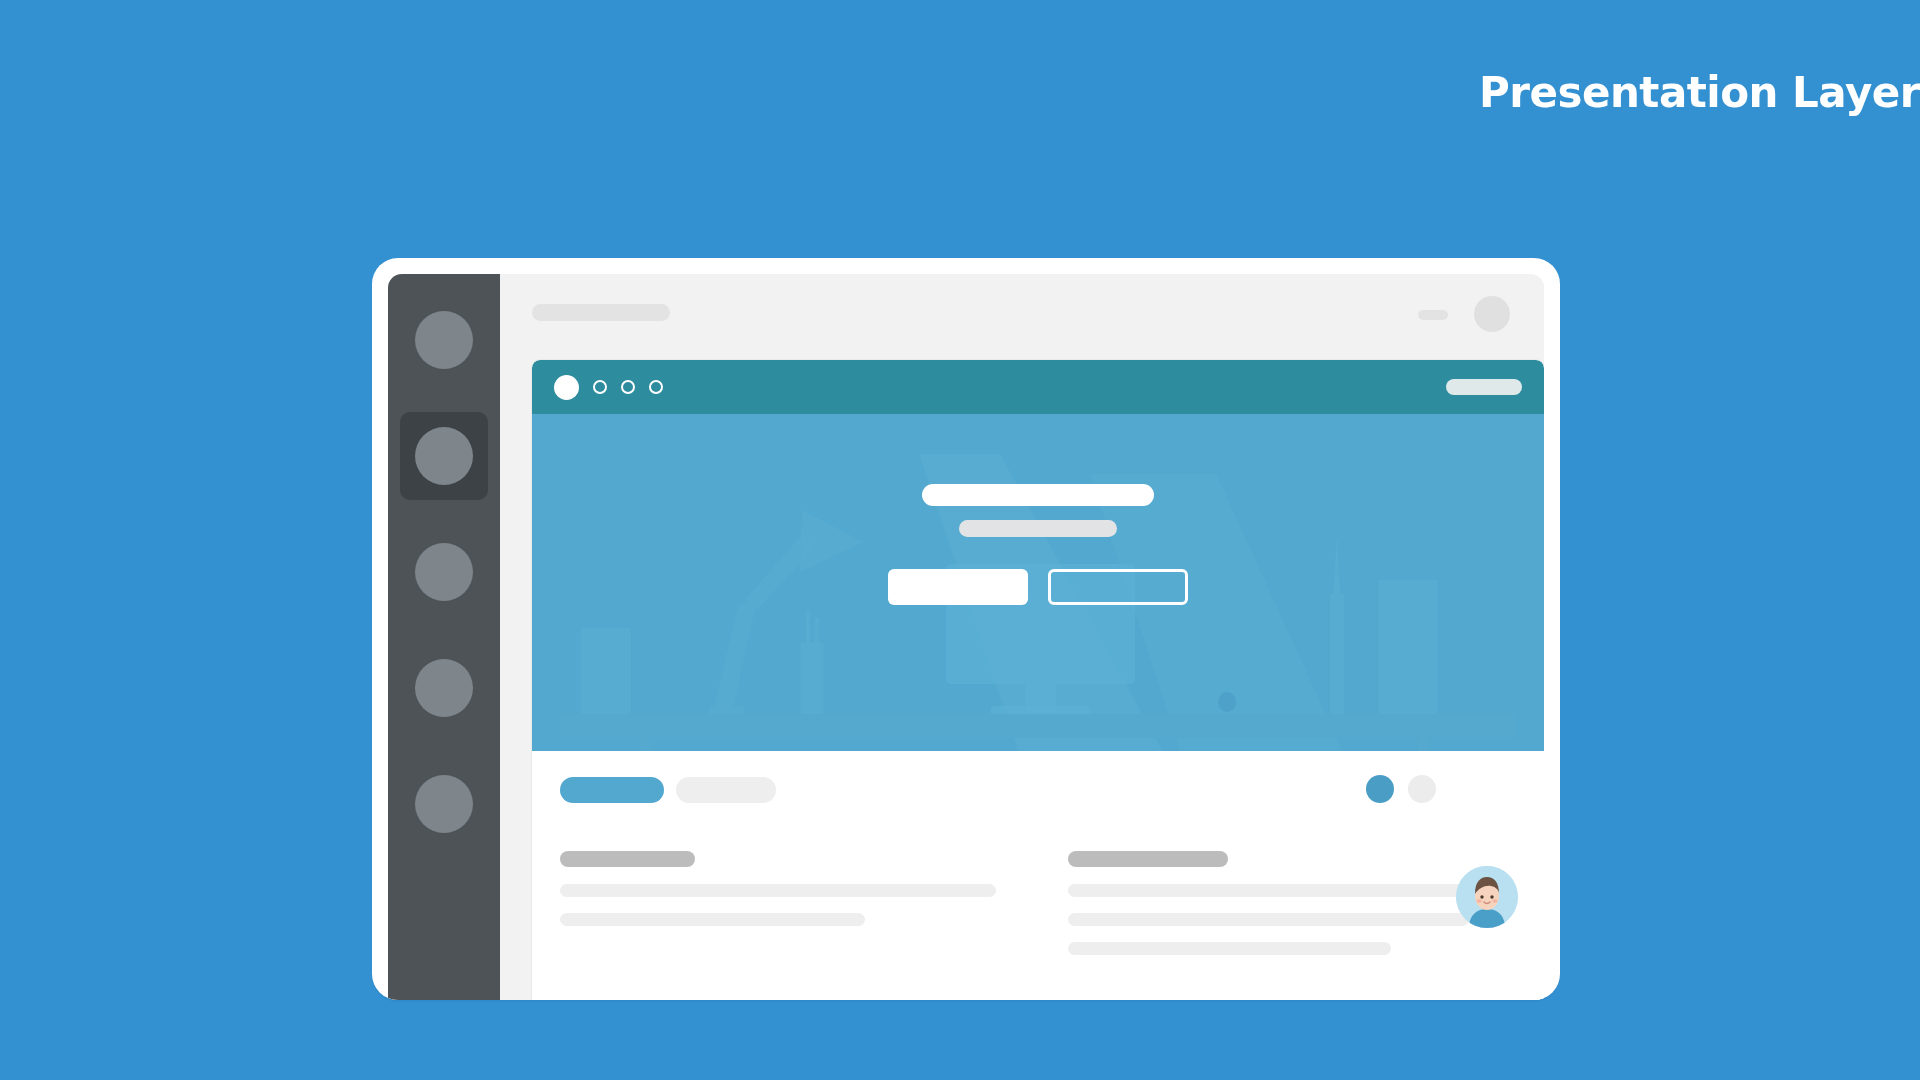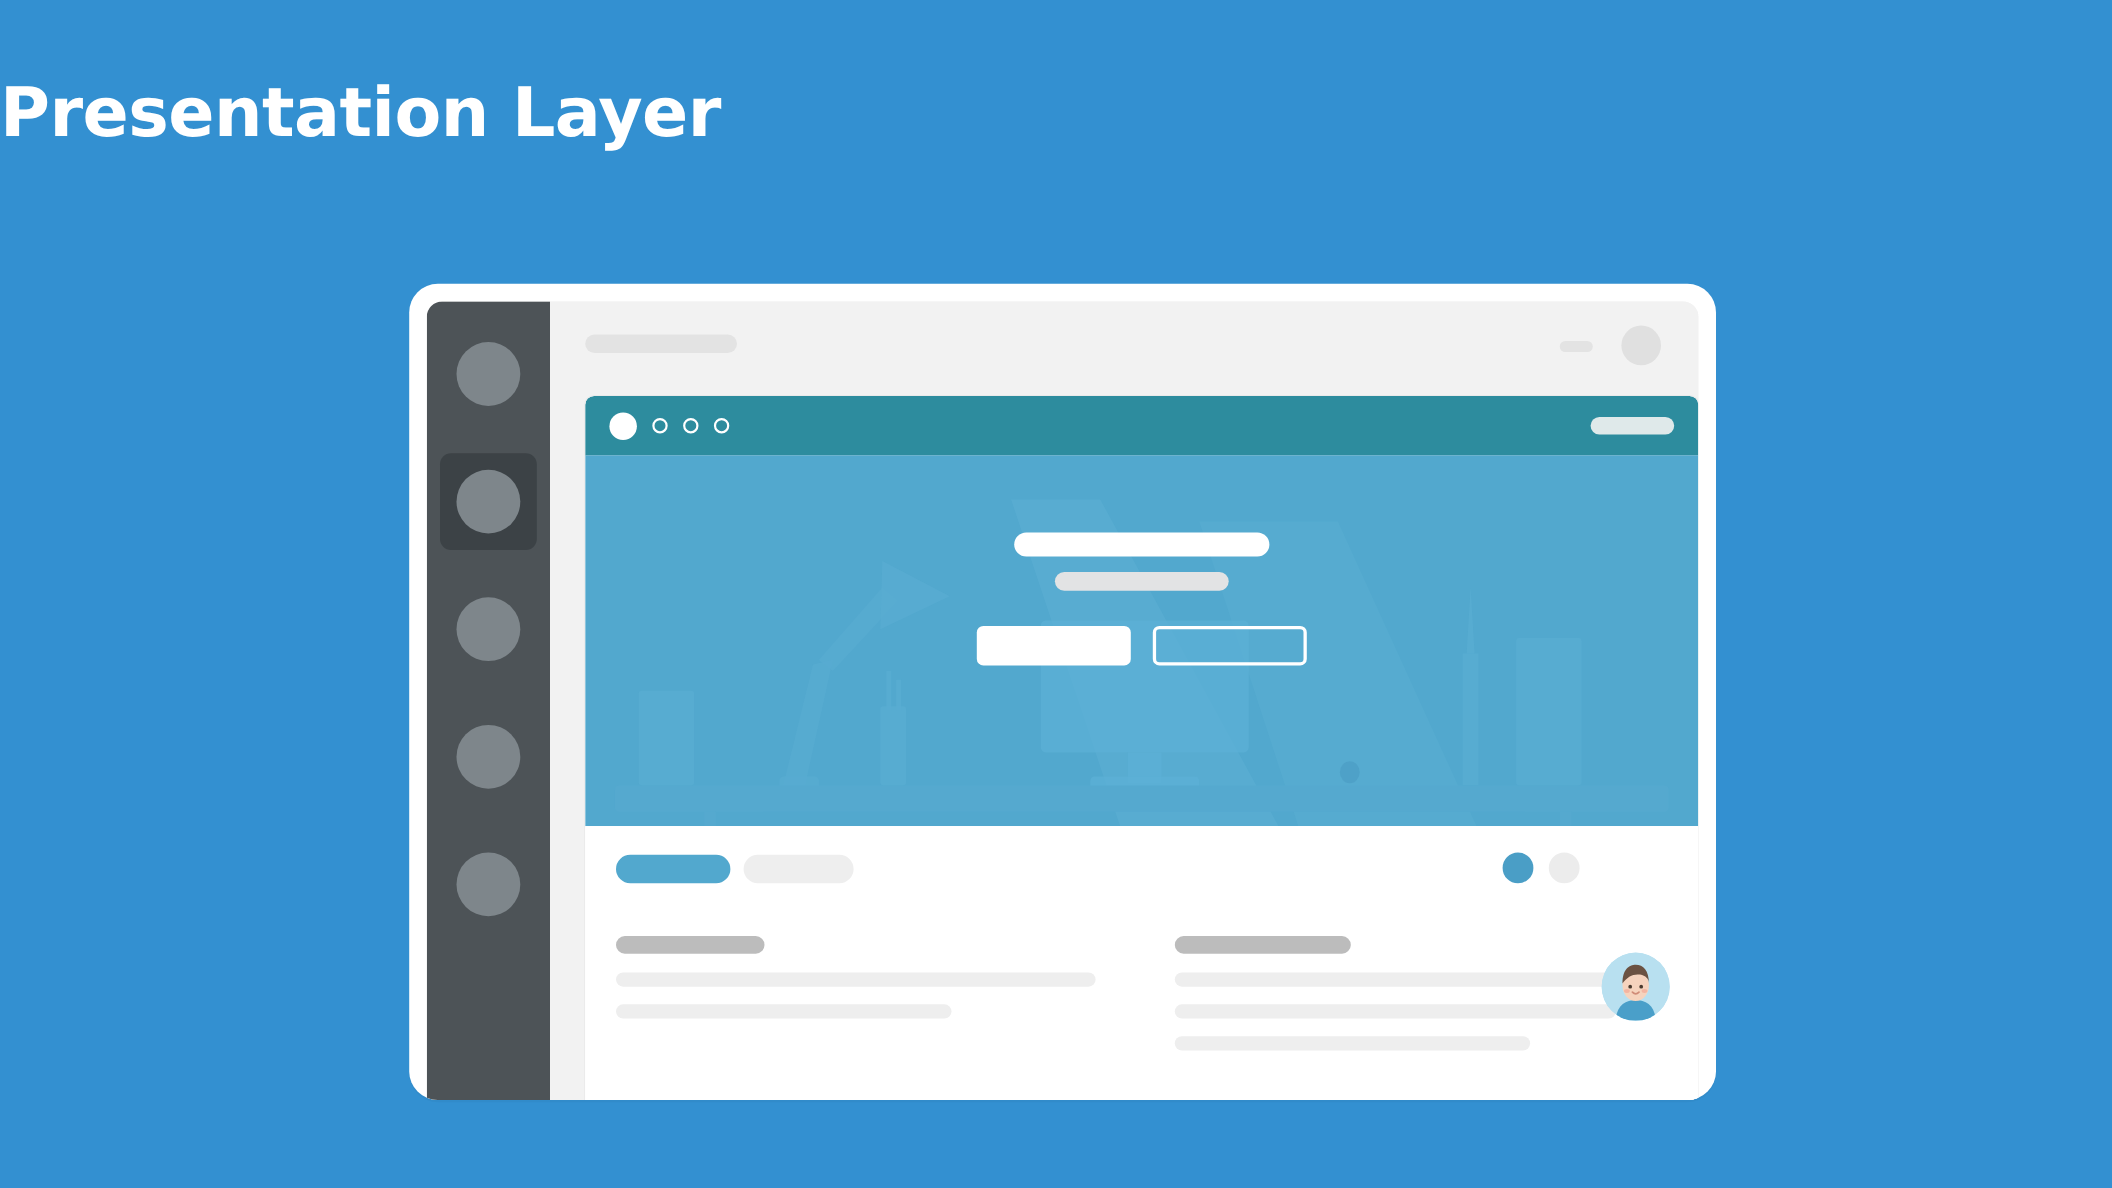--- a/index.html
+++ b/index.html
@@ -15,23 +15,23 @@
     font-family: "DejaVu Sans", "Liberation Sans", sans-serif;
     position: relative;
   }
 
   
   #page-title {
     position: absolute;
     top: 72px;
     left: 0;
     width: 100%;
-    text-align: left;
+    text-align: right;
     color: #ffffff;
-    font-size: 62px;
+    font-size: 42px;
     font-weight: bold;
     letter-spacing: -0.5px;
     line-height: 1;
   }
 
   
   #device-frame {
     position: absolute;
     left: 372px;
     top: 258px;

